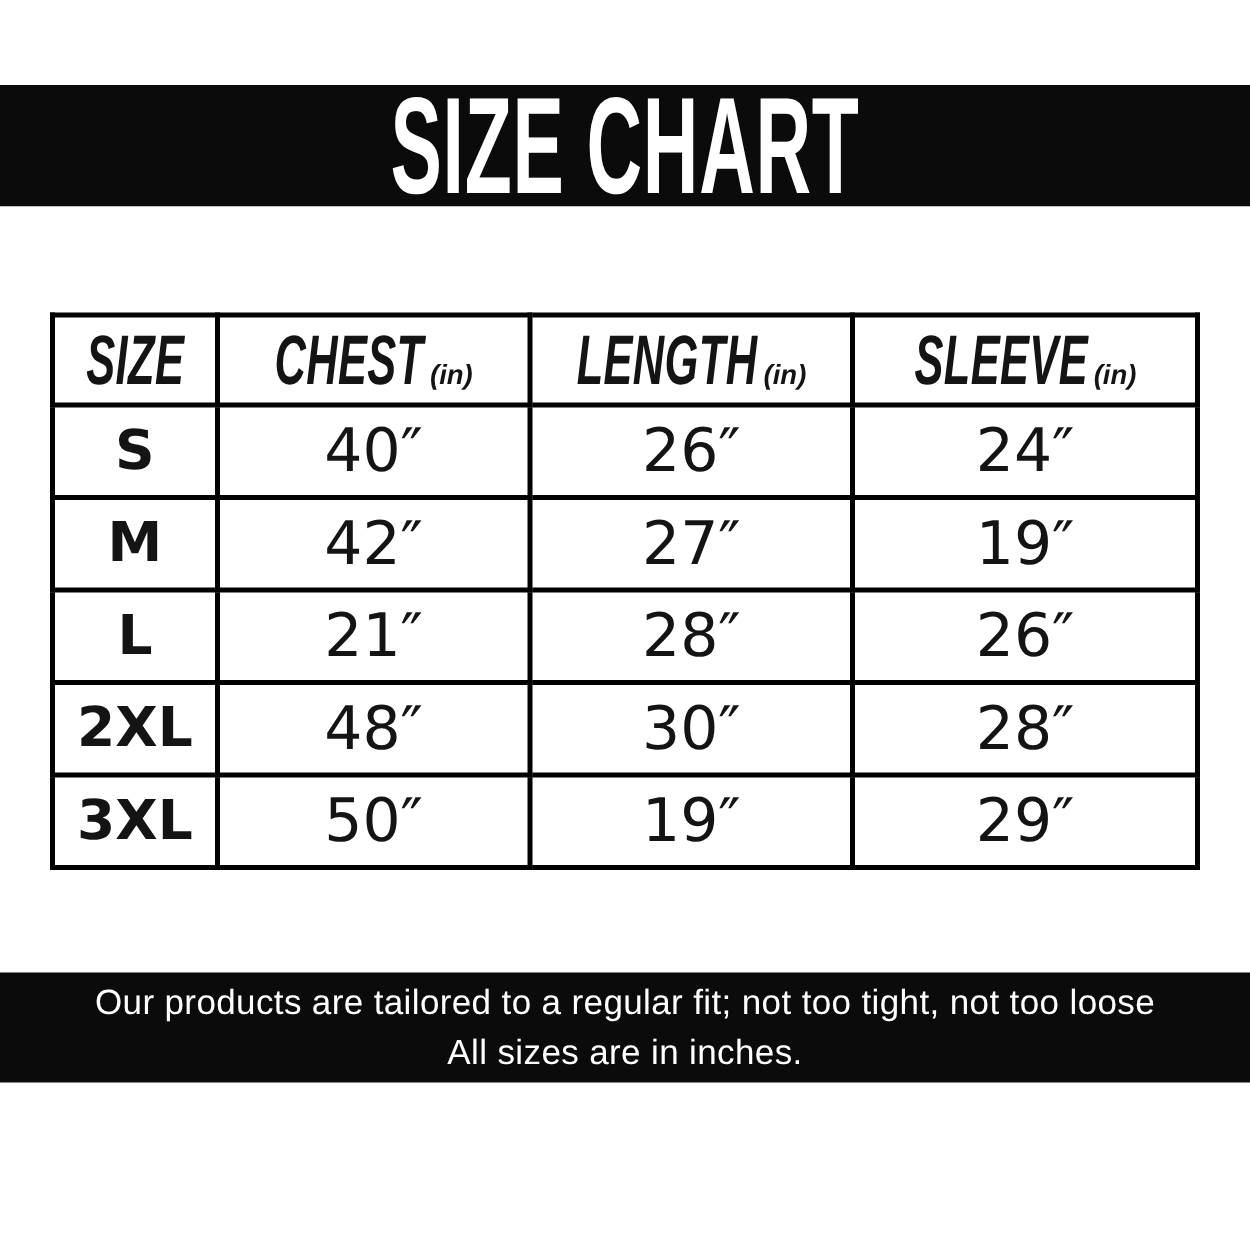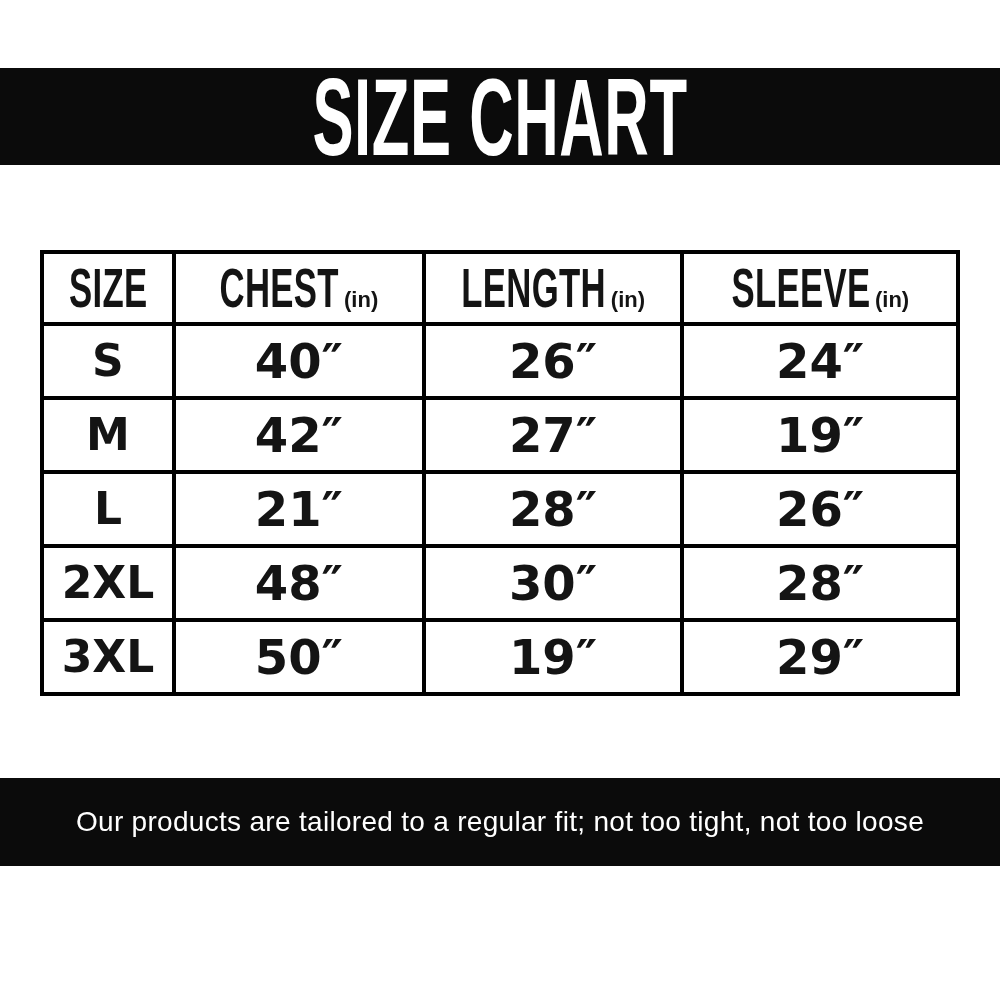--- a/index.html
+++ b/index.html
@@ -56,21 +56,21 @@
   .size-table col.c4 { width: 30.1%; }
   .size-table th, .size-table td {
     border: 4px solid #000000;
     text-align: center;
     vertical-align: middle;
     padding: 0;
     background: #ffffff;
     color: #141414;
     white-space: nowrap;
   }
-  .size-table th { height: 68px; }
+  .size-table th { height: 68px; font-style: italic; }
   .size-table td { height: 70px; }
   .col-word {
     display: inline-block;
     font-size: 56px;
     font-weight: 700;
     letter-spacing: 0.5px;
     line-height: 1;
     transform-origin: center;
     vertical-align: baseline;
   }
@@ -83,21 +83,21 @@
   }
   .size-label {
     font-family: "DejaVu Sans", sans-serif;
     font-size: 44px;
     font-weight: 700;
     line-height: 1;
   }
   .measure {
     font-family: "DejaVu Sans", sans-serif;
     font-size: 48px;
-    font-weight: 700;
+    font-weight: 400;
     line-height: 1;
   }
   
   .banner-bottom {
     margin-top: 82px;
     height: 88px;
     flex-direction: column;
     justify-content: center;
     gap: 8px;
   }
@@ -173,15 +173,16 @@
           <td class="measure">50″</td>
           <td class="measure">19″</td>
           <td class="measure">29″</td>
         </tr>
       </tbody>
     </table>
   </div>
 
   <div class="banner banner-bottom">
     <div class="footer-line">Our products are tailored to a regular fit; not too tight, not too loose</div>
+    <div class="footer-line">All sizes are in inches.</div>
   </div>
 
 </div>
 
 </body></html>

